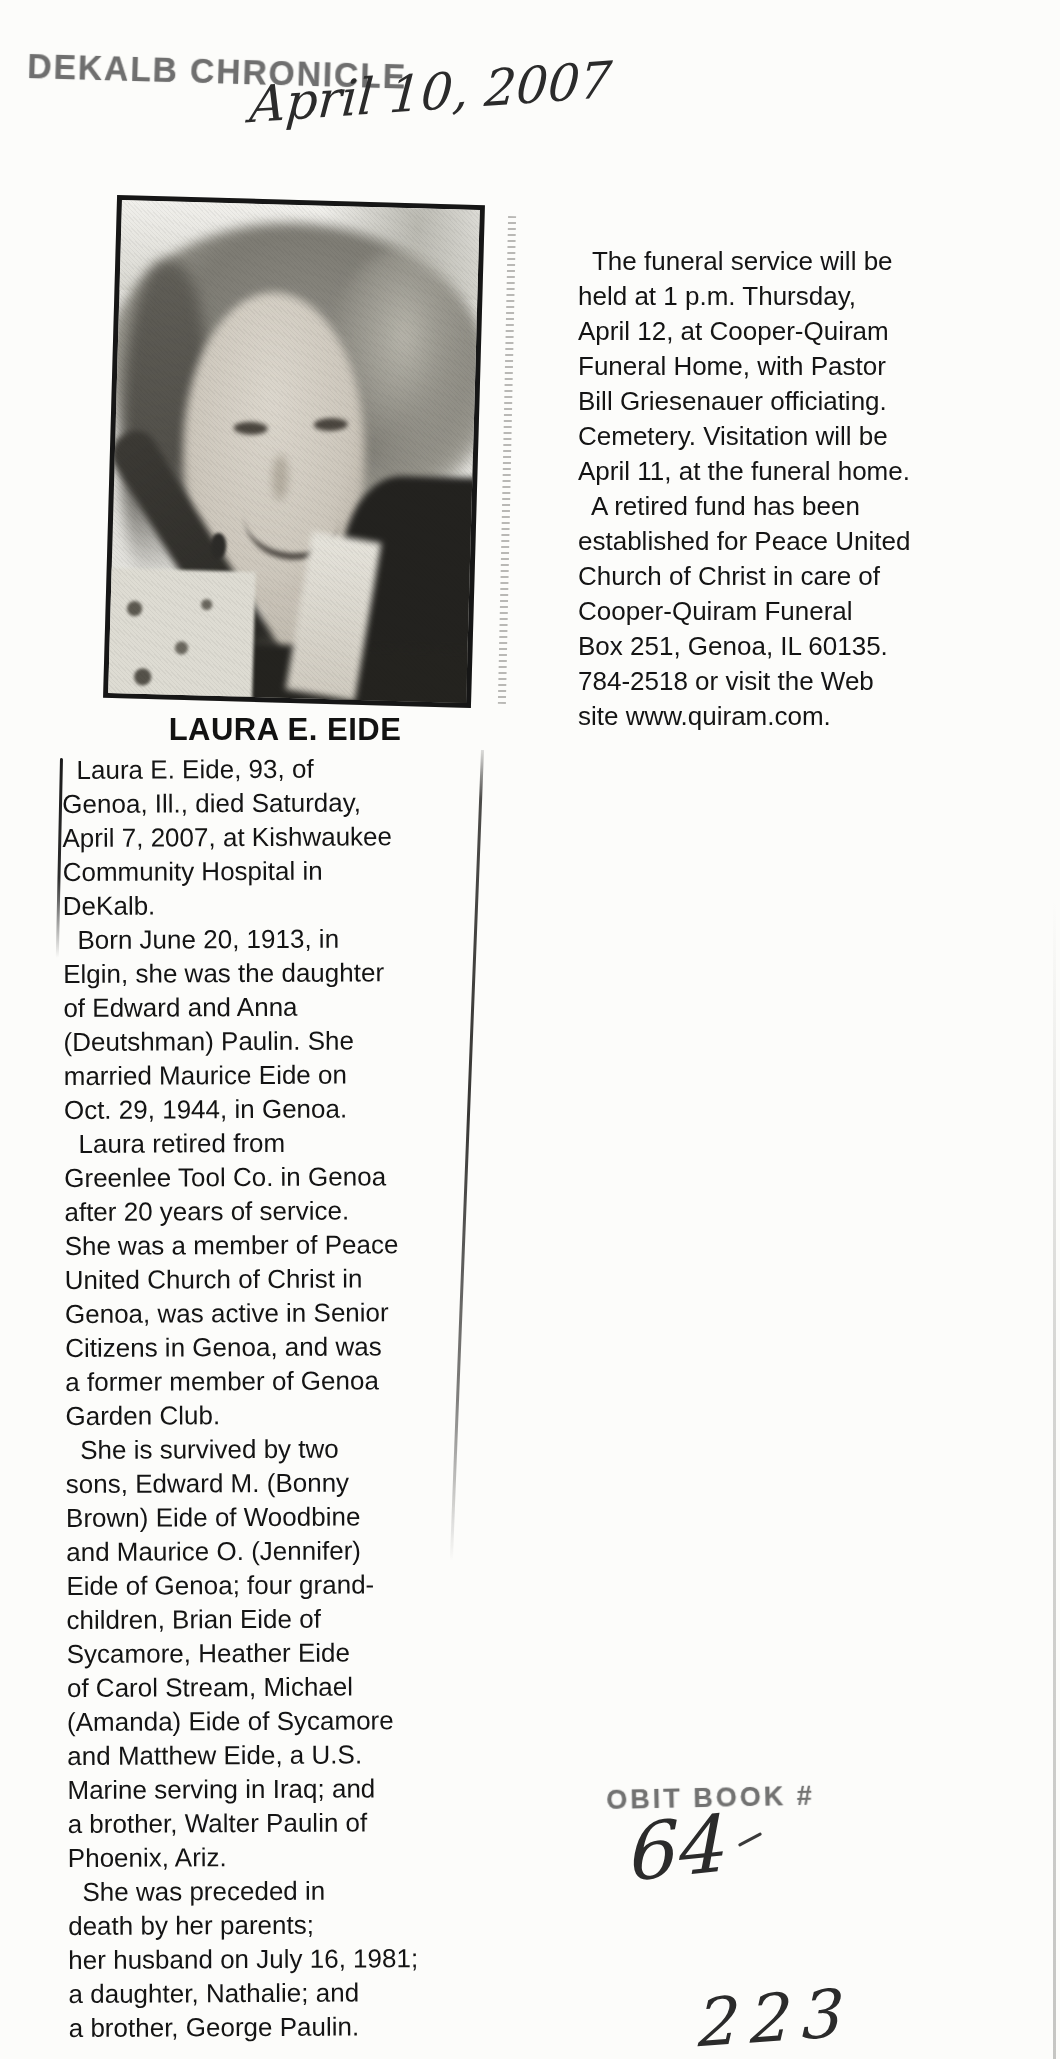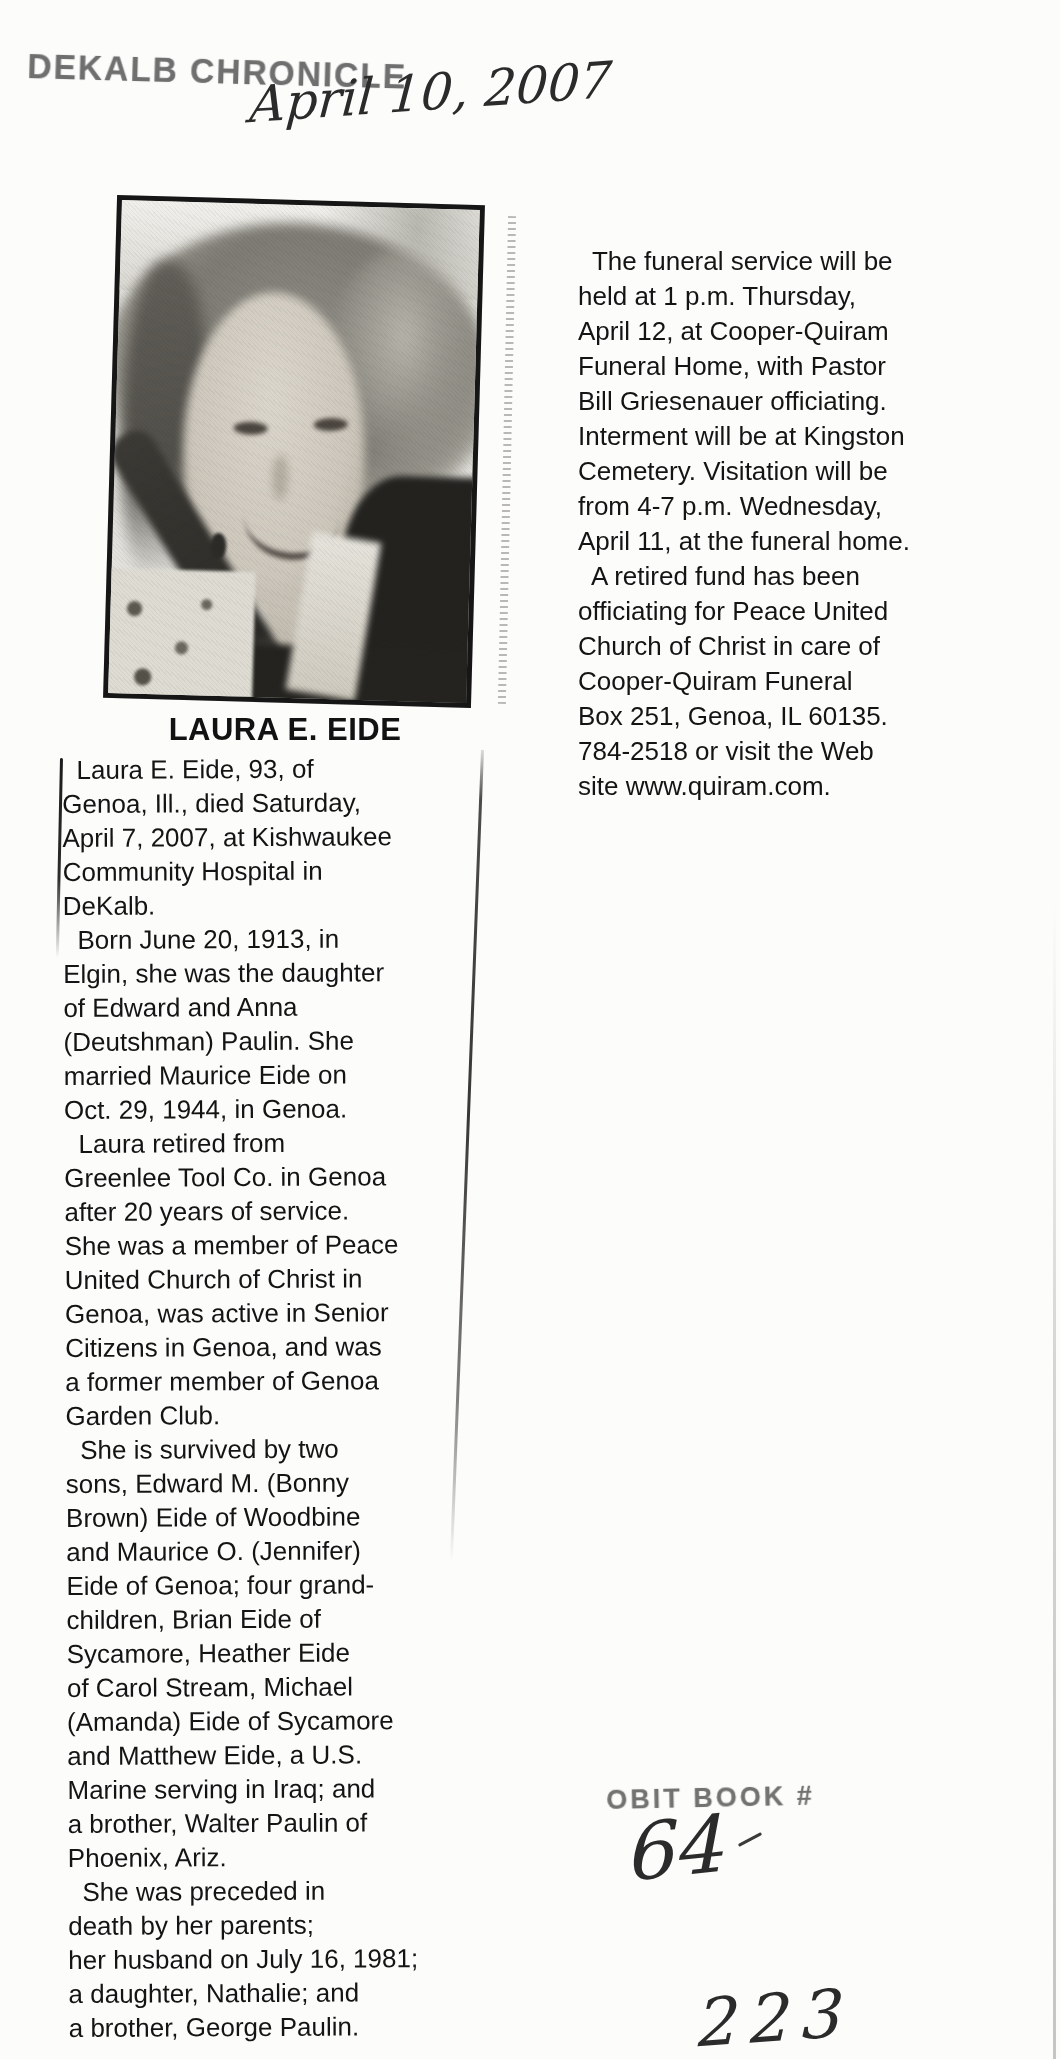--- a/index.html
+++ b/index.html
@@ -266,26 +266,24 @@
       <div class="line">a daughter, Nathalie; and</div>
       <div class="line">a brother, George Paulin.</div>
     </div>
 
   <div class="col right-col">
       <div class="line">  The funeral service will be</div>
       <div class="line">held at 1 p.m. Thursday,</div>
       <div class="line">April 12, at Cooper-Quiram</div>
       <div class="line">Funeral Home, with Pastor</div>
       <div class="line">Bill Griesenauer officiating.</div>
-      <div class="line">Interment will be at Kingston</div>
       <div class="line">Cemetery. Visitation will be</div>
-      <div class="line">from 4-7 p.m. Wednesday,</div>
       <div class="line">April 11, at the funeral home.</div>
       <div class="line">  A retired fund has been</div>
-      <div class="line">officiating for Peace United</div>
+      <div class="line">established for Peace United</div>
       <div class="line">Church of Christ in care of</div>
       <div class="line">Cooper-Quiram Funeral</div>
       <div class="line">Box 251, Genoa, IL 60135.</div>
       <div class="line">784-2518 or visit the Web</div>
       <div class="line">site www.quiram.com.</div>
     </div>
 
   <div class="stamp obit-book">OBIT BOOK #</div>
   <div class="handwriting booknum">64</div>
   <div class="pen-tick"></div>

